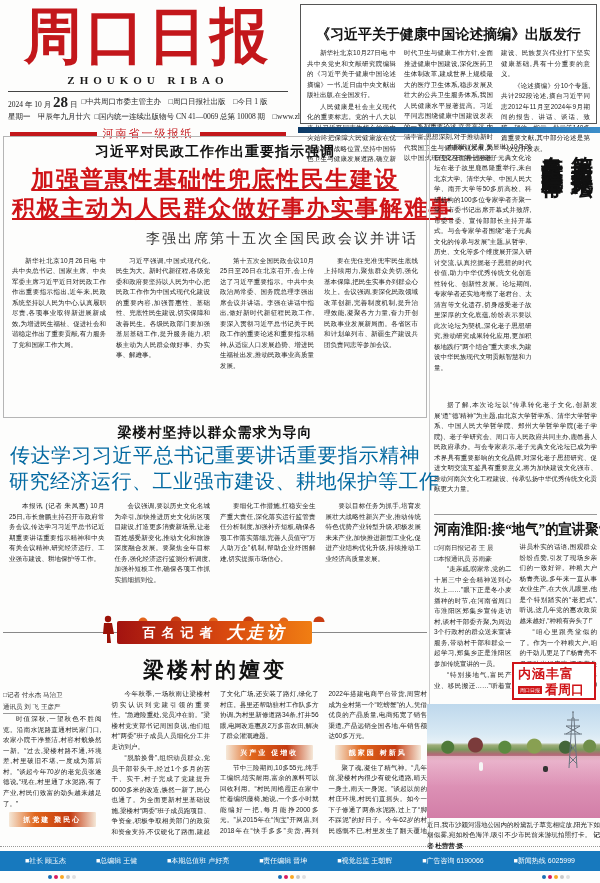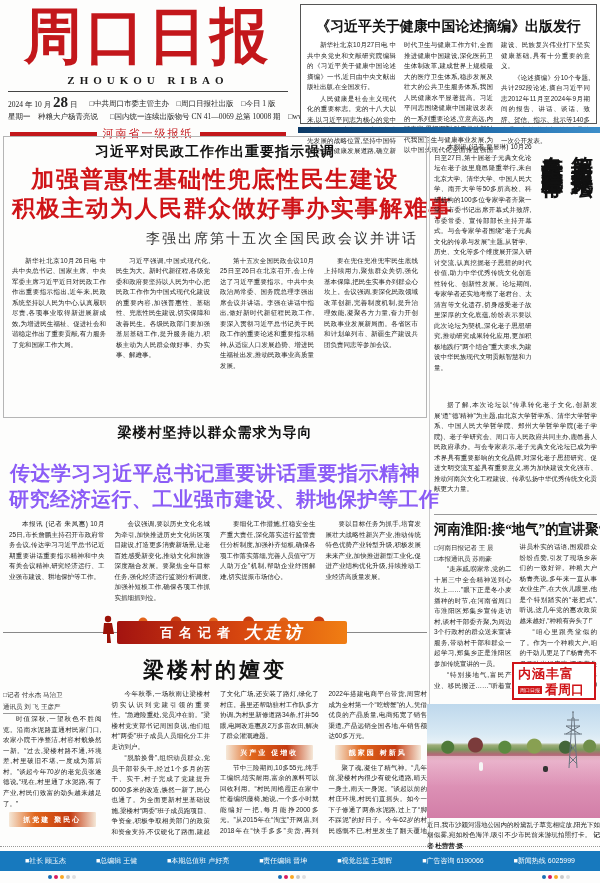--- a/index.html
+++ b/index.html
@@ -5,38 +5,38 @@
   * { margin:0; padding:0; box-sizing:border-box; }
   html,body { background:#e9e9e9; }
   body { font-family:"Liberation Sans", sans-serif; }
   .page { position:relative; width:600px; height:883px; background:#fdfdfc; margin:0 auto; overflow:hidden; }
 
   
   .masthead { position:absolute; left:0; top:2px; width:296px; text-align:center; }
   .paper-title { font-family:"Liberation Serif", serif; font-weight:bold; color:#c3171b; font-size:58px; line-height:70px; letter-spacing:4px; transform:scaleY(1.05); }
   .paper-pinyin { font-family:"Liberation Serif", serif; font-weight:bold; font-size:11px; letter-spacing:5px; color:#1a1a1a; margin-top:2px; }
   .dateline { border-top:1px solid #444; margin:5px 8px 0 8px; padding-top:4px; font-family:"Liberation Serif", serif; font-size:7.5px; color:#222; text-align:left; }
-  .dateline .row { display:flex; align-items:center; gap:12px; white-space:nowrap; line-height:12px; }
+  .dateline .row { display:flex; align-items:flex-start; gap:4px; white-space:nowrap; line-height:12px; }
   .date-day { font-size:15px; font-weight:bold; }
   .band { display:flex; align-items:center; gap:6px; margin:3px 10px 0 10px; }
   .band .bar { flex:1; height:4px; background:#c3171b; }
   .band .txt { color:#c3171b; font-weight:normal; font-size:11px; letter-spacing:2px; white-space:nowrap; }
 
   
-  .topright { position:absolute; left:300px; top:4px; width:297px; height:120px; border:1px solid #555; padding:10px 6px; background:#fff; }
+  .topright { position:absolute; left:300px; top:4px; width:297px; height:120px; border:1px solid #555; padding:18px 6px; background:#fff; }
   .topright h1 { font-size:14.5px; font-weight:bold; color:#111; text-align:center; white-space:nowrap; letter-spacing:0; margin:2px 0 4px 0; transform:scaleX(0.96); }
   .cols3 { column-count:3; column-gap:8px; }
   .bodytext { font-size:6.5px; line-height:1.62; color:#222; text-align:justify; }
   .bodytext p { text-indent:2em; margin-bottom:1px; }
   .blue-bar { position:absolute; left:298px; top:127px; width:302px; height:6px; background:linear-gradient(90deg,#0d3a66,#1d69a8 55%,#3d8ec9); }
 
   
   .lead { position:absolute; left:3px; top:136px; width:424px; height:282px; border:1px solid #b5b5b5; padding:6px 8px 4px 8px; }
   .kicker { text-align:center; font-weight:bold; font-size:14px; color:#111; letter-spacing:1px; }
-  .lead .headline { text-align:center; color:#cf1418; font-weight:bold; font-size:23px; line-height:1.25; letter-spacing:1.5px; margin-top:4px; white-space:nowrap; }
+  .lead .headline { text-align:center; color:#cf1418; font-weight:bold; font-size:23px; line-height:1.25; letter-spacing:1.5px; margin-top:4px; white-space:nowrap;text-decoration:underline; }
   .lead .subhead { text-align:right; font-size:14px; color:#333; margin-top:7px; letter-spacing:2px; }
   .lead .bodywrap { margin-top:8px; height:178px; overflow:hidden; }
   .cols4 { column-count:4; column-gap:10px; }
 
   
   .vrule { position:absolute; left:429px; top:136px; width:1px; height:708px; background:#ccc; }
   .laozi { position:absolute; left:434px; top:138px; width:163px; height:374px; }
   .laozi .toprow { display:flex; height:258px; }
   .laozi .lead-col { flex:1; overflow:hidden; padding-top:4px; }
   .vheadline { writing-mode:vertical-rl; text-orientation:upright; font-weight:bold; color:#111; font-size:22px; line-height:1.35; height:252px; letter-spacing:2px; padding-left:2px; margin-left:4px; }
@@ -65,36 +65,36 @@
                radial-gradient(circle at 80% 60%, #44663a 0 6px, transparent 7px),
                radial-gradient(circle at 94% 55%, #6f8f4a 0 6px, transparent 7px); }
   .photo .haze { position:absolute; left:0; top:52px; width:100%; height:30px; background:linear-gradient(180deg,rgba(255,220,235,.55),rgba(255,255,255,0)); }
   .photo svg.pylon { position:absolute; right:10px; top:6px; }
   .photo .fig1 { position:absolute; left:52px; top:58px; width:4px; height:9px; background:#f5f5f5; border-radius:2px; }
   .photo .fig2 { position:absolute; left:116px; top:62px; width:5px; height:6px; background:#333; border-radius:2px; }
   .caption { position:absolute; left:427px; top:820px; width:173px; font-size:6.5px; line-height:1.6; color:#222; text-align:justify; }
 
   
   .meeting { position:absolute; left:3px; top:422px; width:424px; height:190px; padding:2px 6px; }
-  .meeting .headline { text-align:center; font-weight:bold; color:#8b5cf6; font-size:20px; line-height:1.3; margin-top:18px; letter-spacing:0.5px; white-space:nowrap; }
+  .meeting .headline { text-align:center; font-weight:normal; color:#0369a1; font-size:20px; line-height:1.3; margin-top:0; letter-spacing:0.5px; white-space:nowrap; }
   .meeting .bodywrap { margin-top:7px; height:118px; overflow:hidden; }
 
   
   .zoufang { position:absolute; left:3px; top:612px; width:424px; height:236px; }
   .banner-row { position:relative; height:34px; }
   .banner-row .line { position:absolute; left:0; right:0; top:20px; height:1px; background:#888; }
   .banner { position:absolute; left:88px; top:2px; width:256px; height:30px; }
   .banner .skyline { position:absolute; left:30px; top:-2px; width:220px; height:10px;
      background:radial-gradient(circle at 10% 100%, #e2641b 0 4px, transparent 5px),
                 radial-gradient(circle at 25% 100%, #c93d12 0 5px, transparent 6px),
                 radial-gradient(circle at 42% 100%, #e2641b 0 4px, transparent 5px),
                 radial-gradient(circle at 58% 100%, #c93d12 0 5px, transparent 6px),
                 radial-gradient(circle at 74% 100%, #e2641b 0 4px, transparent 5px),
                 radial-gradient(circle at 90% 100%, #c93d12 0 5px, transparent 6px); }
-  .banner .plate { position:absolute; left:26px; top:7px; width:230px; height:23px; background:linear-gradient(90deg,#a31310,#d8480f 55%,#f07e13); border-radius:2px; display:flex; align-items:center; justify-content:center; gap:8px; }
+  .banner .plate { position:absolute; left:26px; top:7px; width:195px; height:23px; background:linear-gradient(90deg,#a31310,#d8480f 55%,#f07e13); border-radius:2px; display:flex; align-items:center; justify-content:center; gap:8px; }
   .banner .plate .t1 { color:#fff; font-weight:bold; font-size:13px; letter-spacing:6px; }
   .banner .plate .t2 { color:#fff; font-weight:bold; font-style:italic; font-size:17px; letter-spacing:3px; font-family:"Liberation Serif", serif; }
   .banner .figure { position:absolute; left:8px; top:0; }
   .zoufang h2 { text-align:center; font-family:"Liberation Serif", serif; font-weight:bold; font-size:21px; color:#111; letter-spacing:3px; margin-top:10px; }
   .zoufang .byline-box { font-size:6.5px; color:#333; line-height:1.8; border-bottom:1px solid #999; display:inline-block; padding:0 4px 1px 0; }
   .zoufang .bodywrap { margin-top:5px; height:156px; overflow:hidden; }
   .crosshead { background:linear-gradient(90deg,#f5e8d8,#e0661c 30%,#c43a10 70%,#f5e8d8); color:#fff; font-weight:bold; font-size:7px; text-align:center; padding:2px 0; margin:3px 6px; letter-spacing:2px; border-radius:1px; }
 
   
   .dotrule { position:absolute; left:0; top:846px; width:600px; border-top:1px dotted #999; }
@@ -111,21 +111,21 @@
 
   <div class="masthead">
     <div class="paper-title">周口日报</div>
     <div class="paper-pinyin">ZHOUKOU RIBAO</div>
     <div class="dateline">
       <div class="row">
         <span><span>2024 年 10 月</span> <span class="date-day">28</span> <span>日</span></span>
         <span>□中共周口市委主管主办　□周口日报社出版　□今日 1 版</span>
       </div>
       <div class="row">
-        <span>星期一　种粮大户杨青亮说</span>
+        <span>星期一　甲辰年九月廿六</span>
         <span>□国内统一连续出版物号 CN 41—0069 总第 10008 期　□www.zhld.com</span>
       </div>
     </div>
     <div class="band">
       <span class="bar"></span>
       <span class="txt">河南省一级报纸</span>
       <span class="bar"></span>
     </div>
   </div>
 

